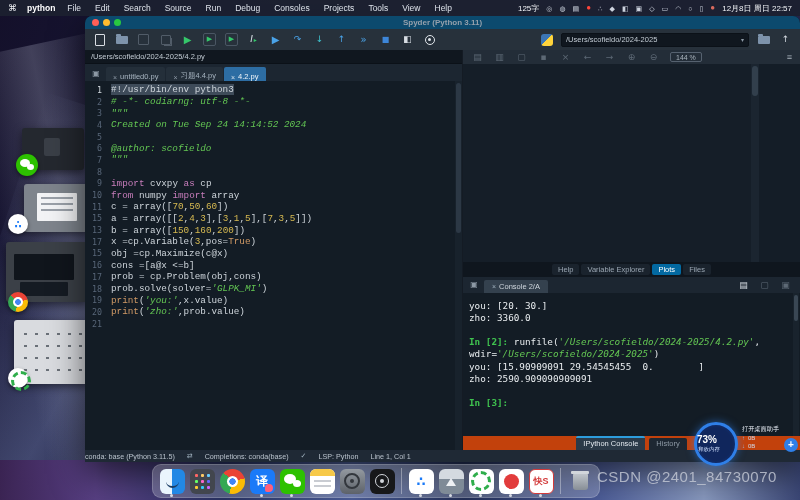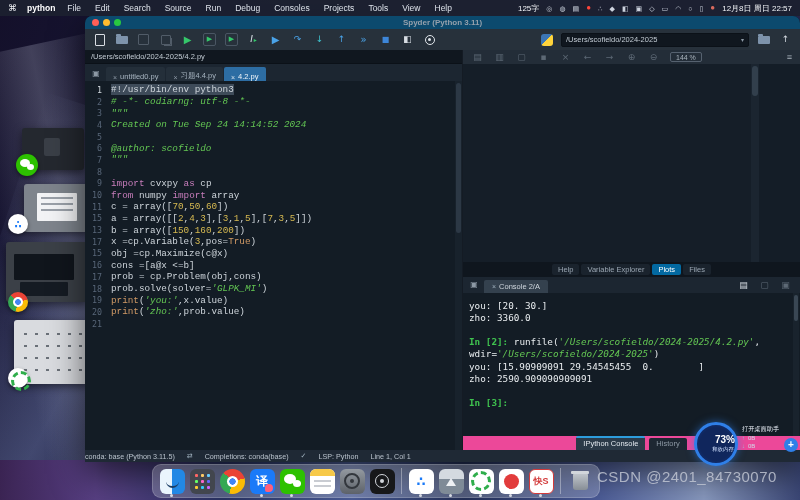--- a/index.html
+++ b/index.html
@@ -148,21 +148,21 @@
   .ctab .tclose{ font-size:7px; color:#9fb0bd; }
   .console-hicons { margin-left:auto; display:flex; gap:8px; padding-right:8px; }
 
   .console-body { position:absolute; left:0; top:243px; width:100%; height:143px; background:#131c25;
     padding:6px 0 0 6px; overflow:hidden; }
   .krow { height:12.2px; display:flex; align-items:center; }
   .krow .lt { font-family:"DejaVu Sans Mono",monospace; font-size:9.3px; white-space:pre; }
   .con-scroll { position:absolute; right:1px; top:243px; height:143px; width:6px; background:#19232d; }
   .con-scroll .cthumb { position:absolute; left:1px; right:1px; top:2px; height:26px; background:#3a4754; border-radius:3px; }
 
-  .console-bottom-tabs { position:absolute; left:0; top:386px; width:100%; height:14px; background:#ec4899;
+  .console-bottom-tabs { position:absolute; left:0; top:386px; width:100%; height:14px; background:#c2410c;
     display:flex; align-items:flex-end; justify-content:center; gap:4px; }
   .console-bottom-tabs .tab { font-size:7.5px; color:#8d99a5; background:#1d2732; padding:1px 7px 2px; border-radius:2px 2px 0 0; }
   .console-bottom-tabs .tab.active { background:#2b3a48; color:#e2e8ee; border-top:2px solid #2d9cdb; }
 
   
   .statusbar { position:absolute; left:0; bottom:0; width:100%; height:12px; background:#1f2935;
     display:flex; align-items:center; justify-content:flex-start; gap:12px; padding-right:106px;
     font-size:7.2px; color:#b9c2cc; border-radius:0; }
   .statusbar .sb { white-space:nowrap; }
   .statusbar .sb-ic { font-size:7px; color:#9fb0bd; }
@@ -215,21 +215,21 @@
   .dk-trash::after { content:""; position:absolute; top:2px; width:18px; height:3px; background:#d2d6db; border-radius:1px; }
 
   
   .watermark { position:absolute; left:597px; top:468px; font-size:15px; color:rgba(195,200,212,.82);
     letter-spacing:.5px; z-index:55; white-space:nowrap; }
 
   
   .mem-widget { position:absolute; left:694px; top:422px; width:104px; height:44px; z-index:70; display:flex; }
   .mem-circle { width:44px; height:44px; border-radius:50%; border:3px solid #2f7fe8;
     background:radial-gradient(circle,#10265c 0 60%,#143a8a 100%); box-shadow:0 0 8px rgba(47,127,232,.6);
-    display:flex; flex-direction:column; align-items:flex-end; justify-content:center; }
+    display:flex; flex-direction:column; align-items:flex-start; justify-content:center; }
   .mem-circle .pct { color:#fff; font-size:10px; font-weight:bold; line-height:10px; }
   .mem-circle .lbl { color:#cfe0ff; font-size:6px; transform:scale(.9); white-space:nowrap; }
   .mem-right { margin-left:4px; padding-top:3px; }
   .mem-right .title { color:#eef3fb; font-size:6.5px; white-space:nowrap; transform:scale(.95); transform-origin:left; }
   .mem-row { display:flex; align-items:center; gap:3px; color:#cfd8e8; font-size:6px; line-height:8px; }
   .mem-row .arr { font-size:6px; color:#9fb4d8; }
   .mem-add { position:absolute; right:0; top:16px; width:14px; height:14px; border-radius:50%; background:#2f7fe8;
     color:#fff; font-size:10px; line-height:13px; text-align:center; font-weight:bold; }
 </style>
 </head>

